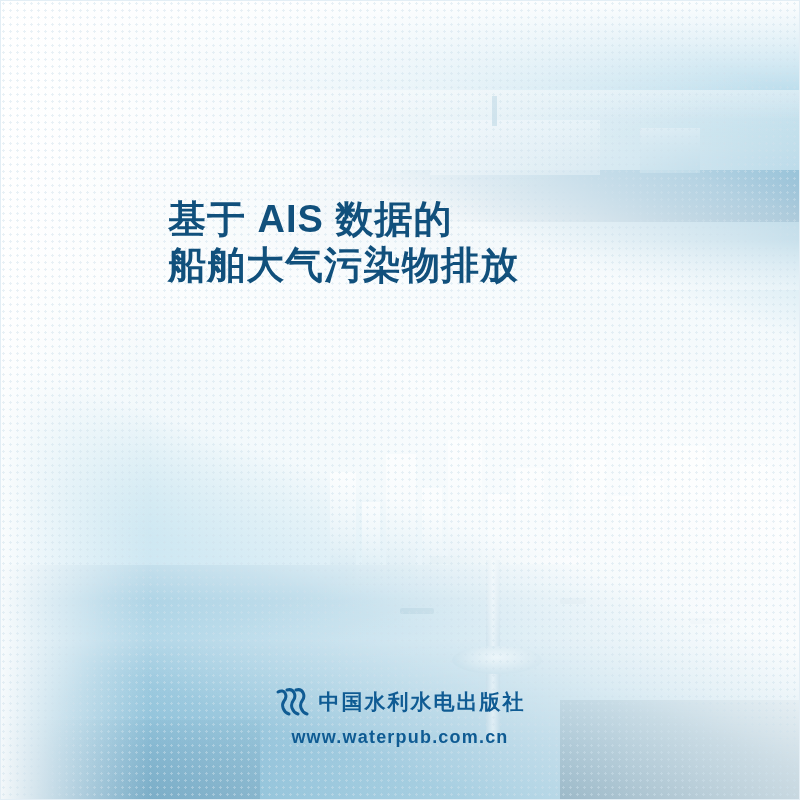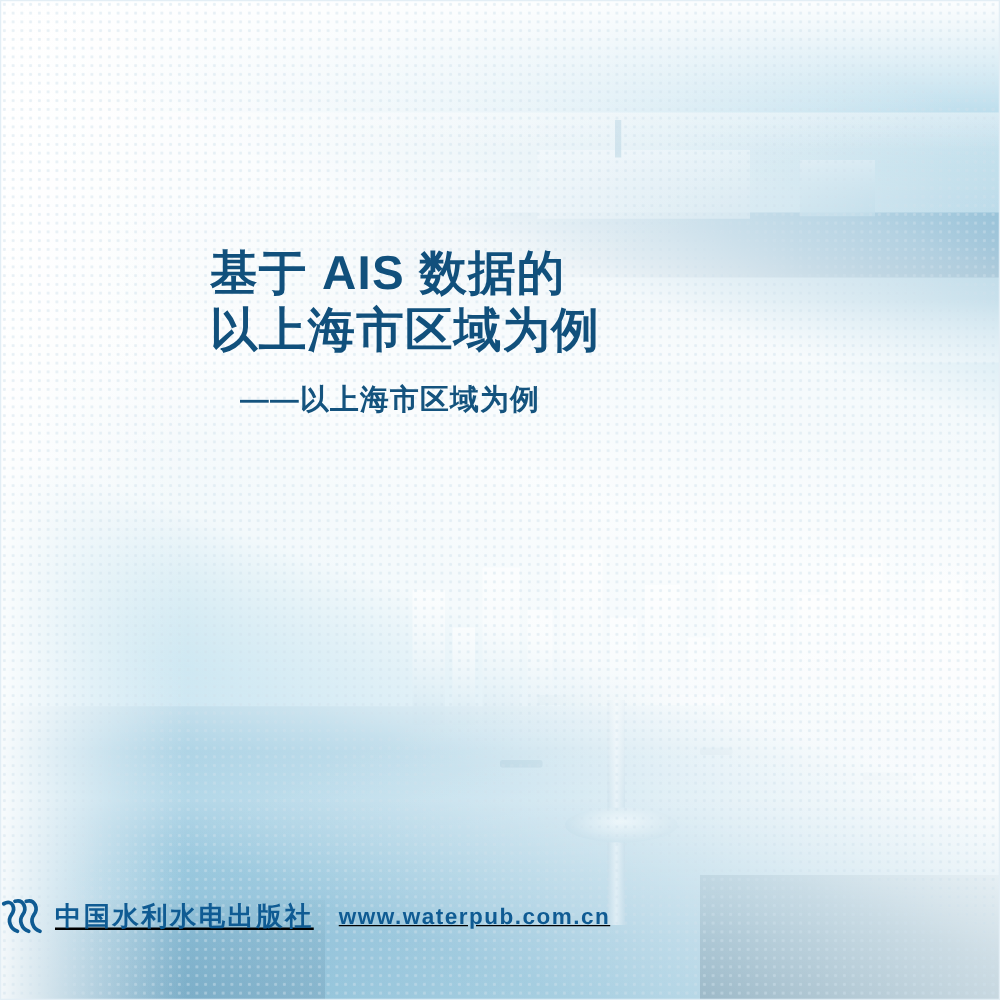--- a/index.html
+++ b/index.html
@@ -277,24 +277,23 @@
     white-space: nowrap;
   }
   .authors .gap { display: inline-block; width: 18px; }
 
   
   .publisher {
     position: absolute;
     left: 0; right: 0;
     bottom: 52px;
     display: flex;
-    flex-direction: row;
+    flex-direction: column;
     align-items: center;
-    gap: 20px;
-    text-decoration: underline;
+    gap: 10px;
   }
   .pub-row {
     display: flex;
     align-items: center;
     gap: 10px;
   }
   .pub-mark {
     width: 34px;
     height: 30px;
     flex: 0 0 auto;
@@ -362,22 +361,21 @@
   <div class="top-fade"></div>
   <div class="left-fade"></div>
 
   <div class="dots"></div>
   <div class="dots-dark"></div>
 
   <div class="content">
 
     <div class="title-block">
       <div class="title-line">基于 AIS 数据的</div>
-      <div class="title-line">以上海市区域为例</div>
-      <div class="subtitle">——以上海市区域为例</div>
+      <div class="title-line">船舶大气污染物排放</div>
     </div>
 
 
     <div class="publisher">
       <div class="pub-row">
         <svg class="pub-mark" viewBox="0 0 34 30">
           <path d="M3 5 C10 1, 13 9, 9 14 C6 18, 8 25, 14 27" fill="none" stroke="#0f5b93" stroke-width="3" stroke-linecap="round"></path>
           <path d="M12 3 C19 1, 22 9, 18 14 C15 18, 17 25, 23 27" fill="none" stroke="#0f5b93" stroke-width="3" stroke-linecap="round"></path>
           <path d="M21 3 C28 1, 31 9, 27 14 C24 18, 26 25, 32 27" fill="none" stroke="#0f5b93" stroke-width="3" stroke-linecap="round"></path>
         </svg>

